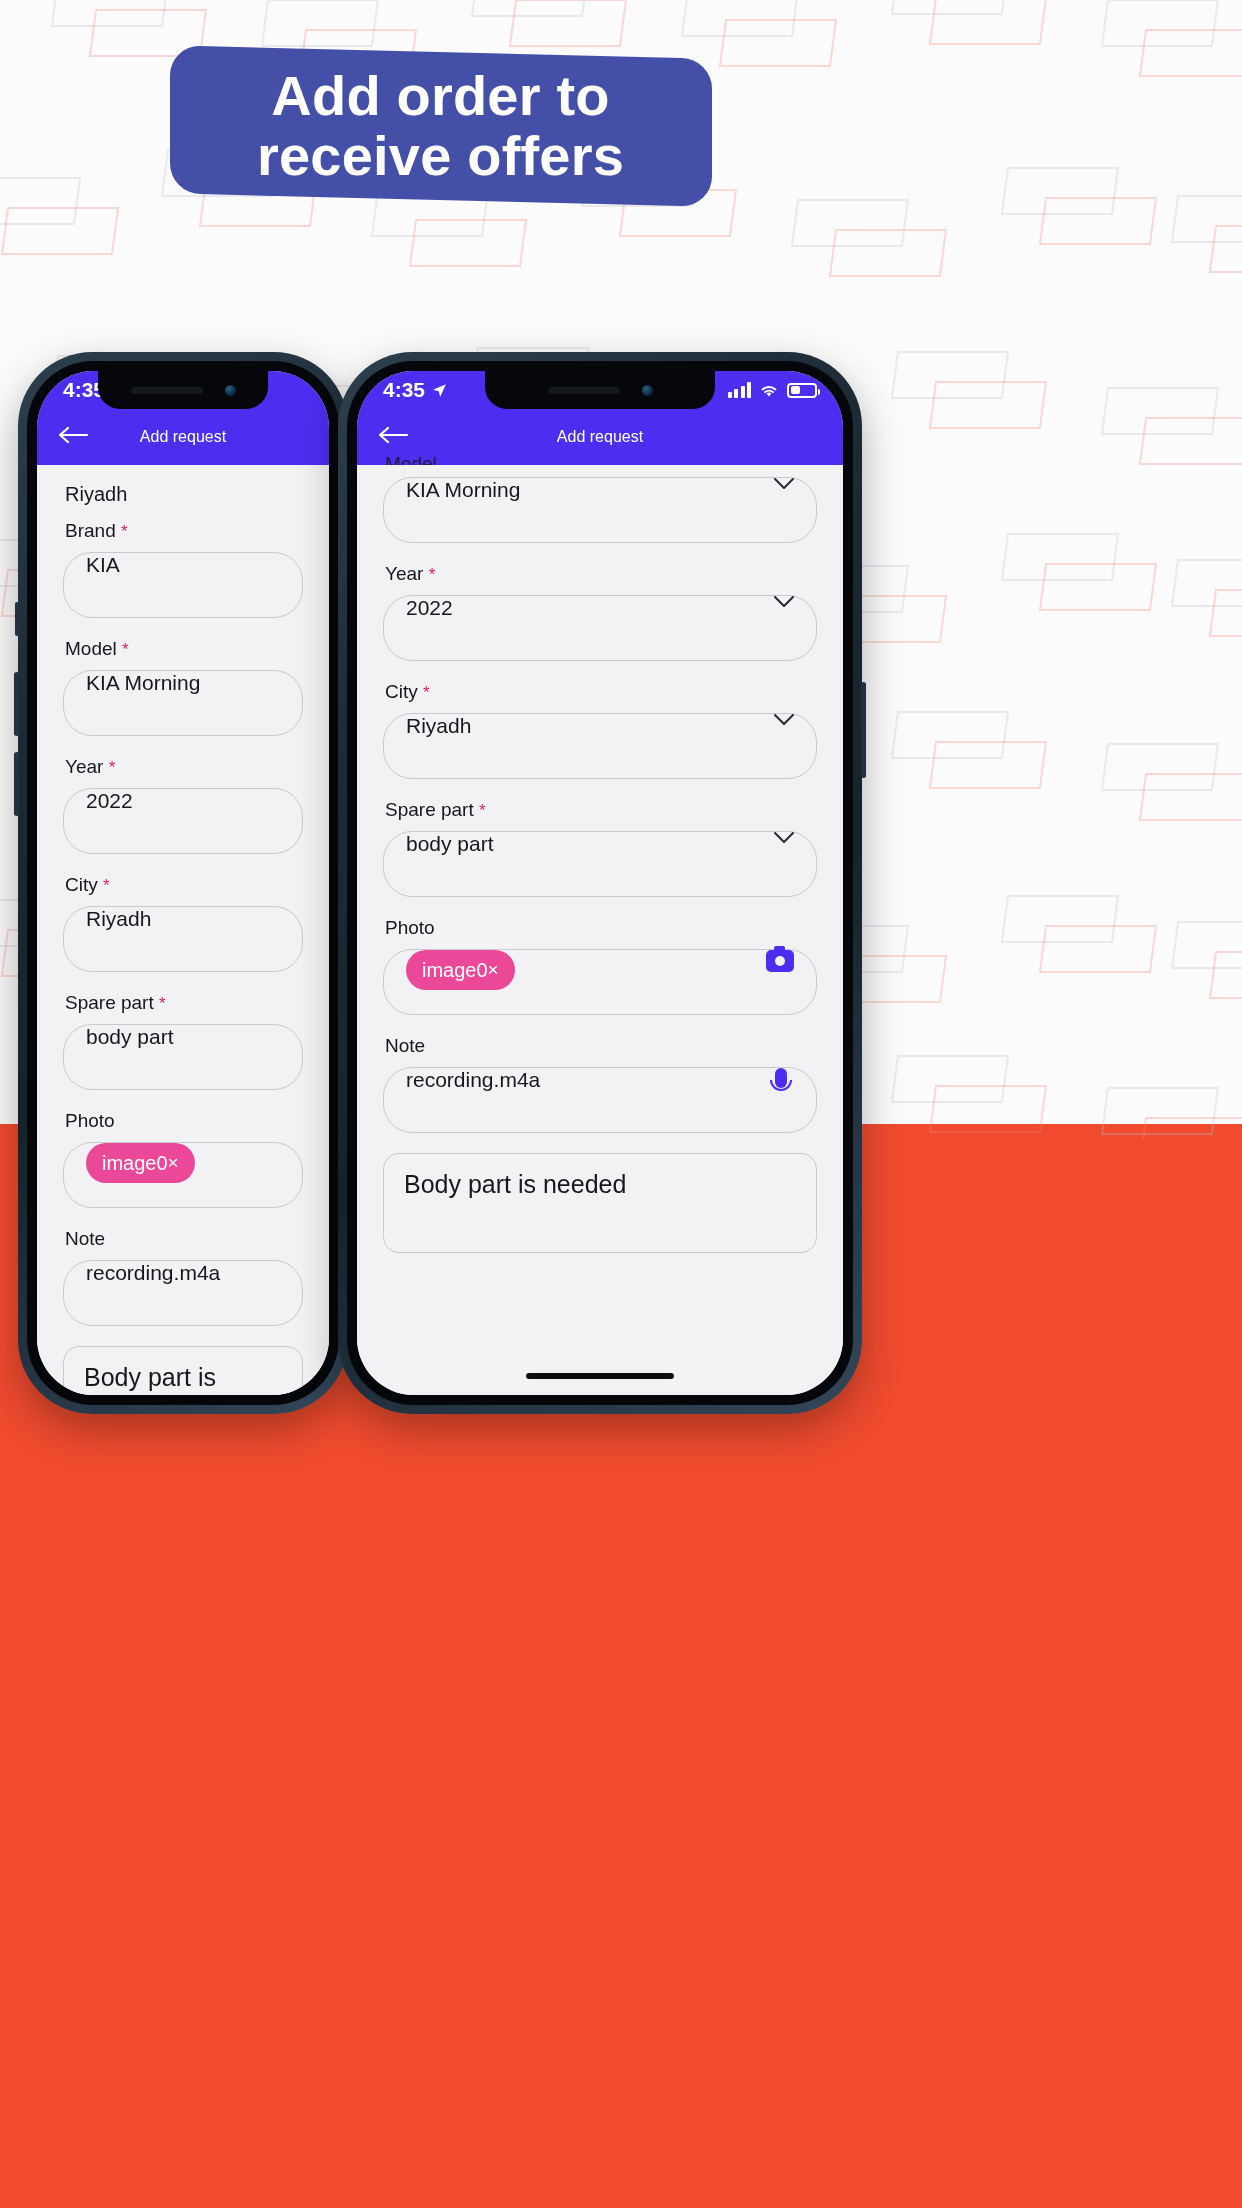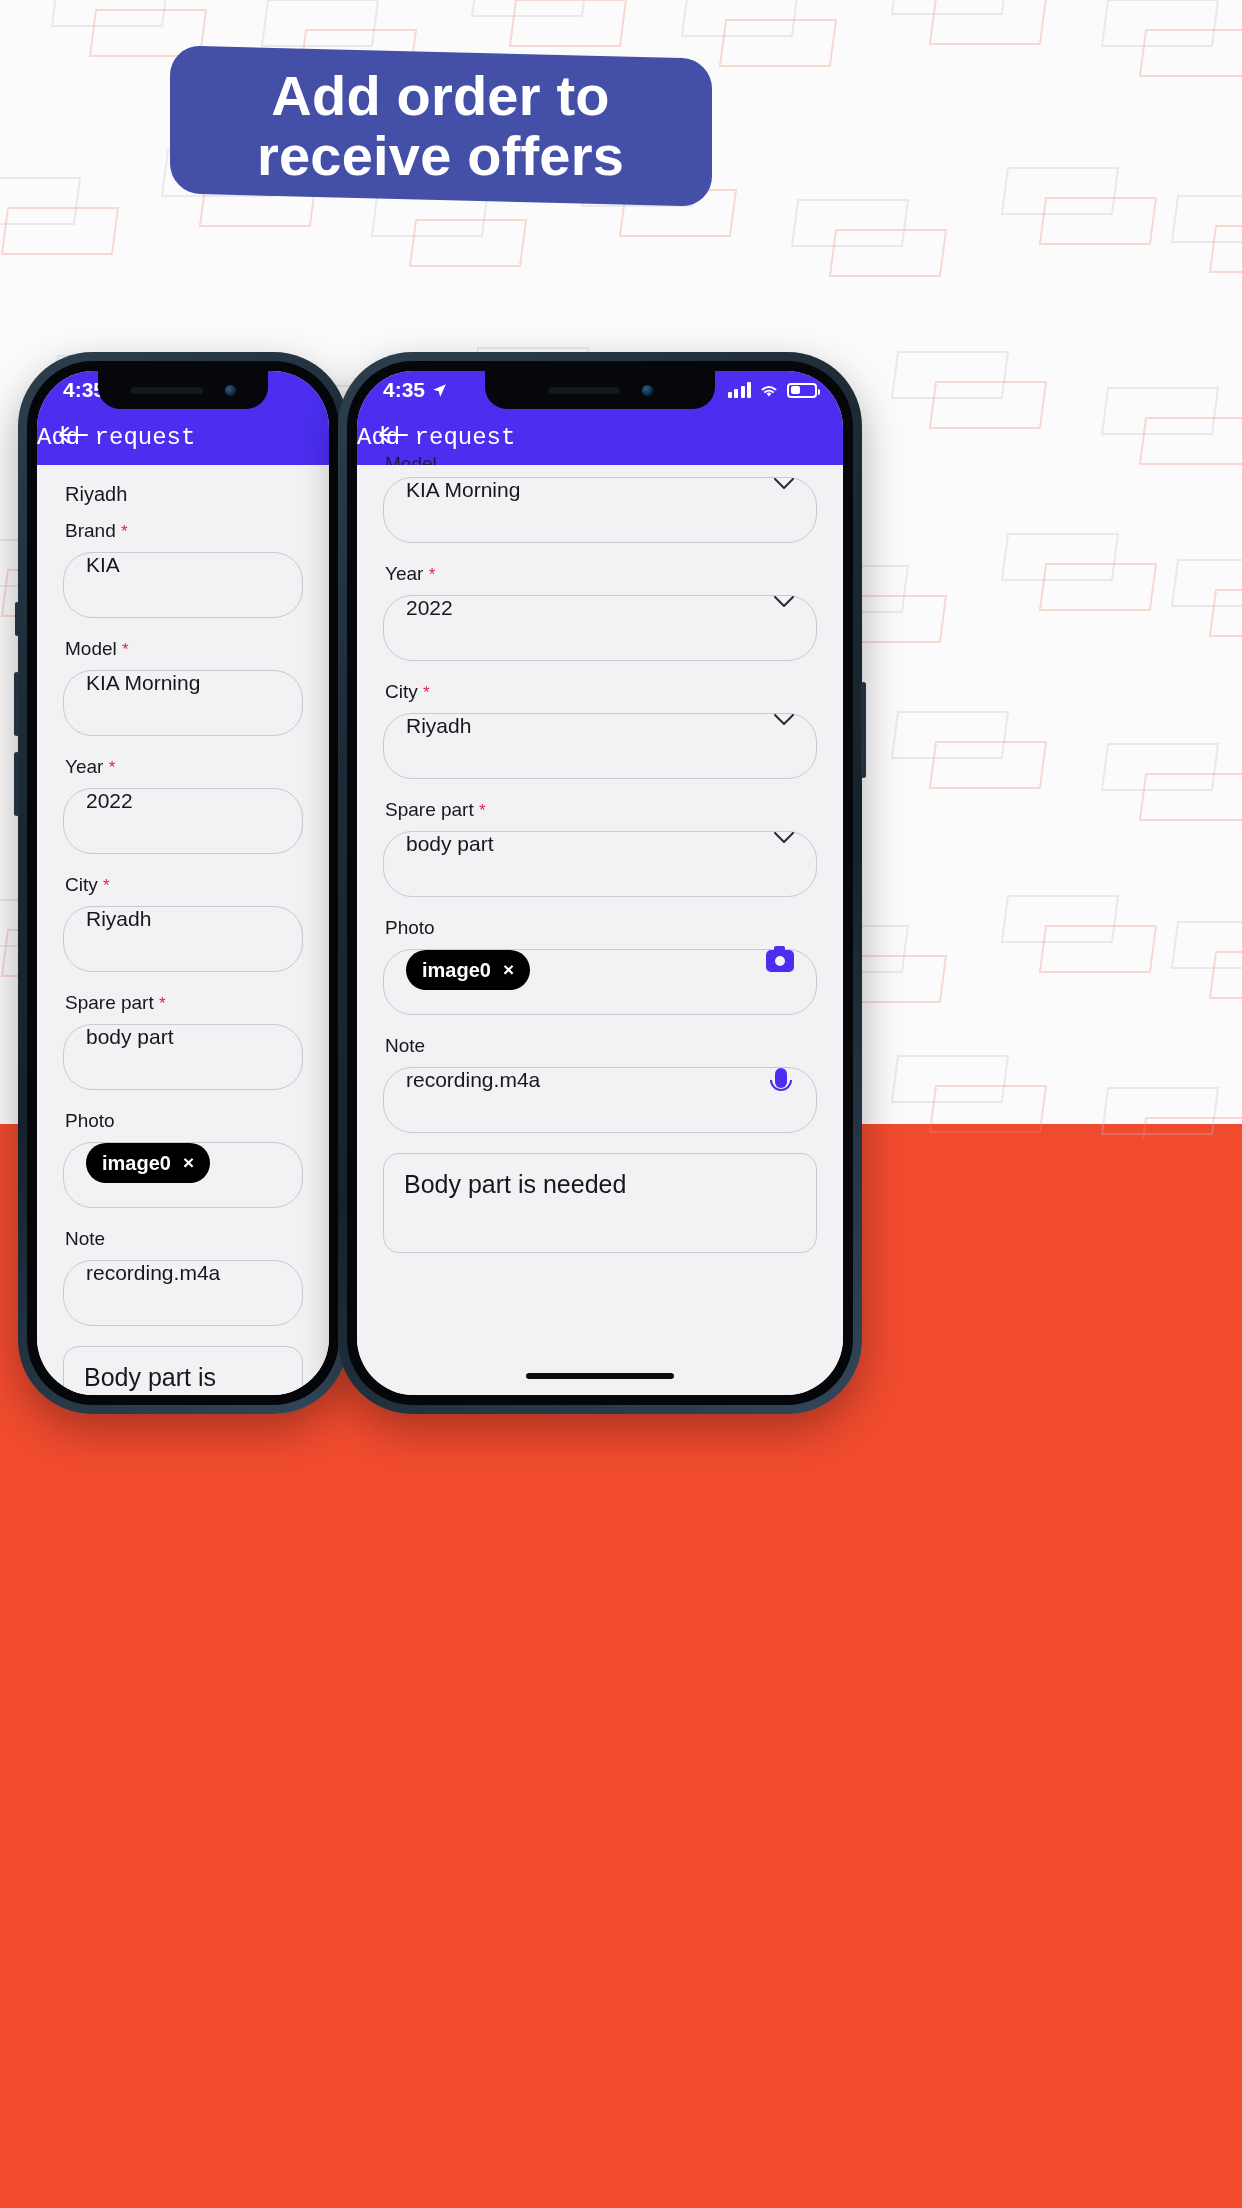--- a/index.html
+++ b/index.html
@@ -64,21 +64,21 @@
     background:radial-gradient(circle at 35% 35%, #2a5f84 0%, #12304a 55%, #07121c 100%);}
 
   
   .app-head{background:#4b2ef0;color:#fff;position:relative;}
   .statusbar{height:38px;display:flex;align-items:center;justify-content:space-between;
     padding:0 26px;font-size:21px;font-weight:700;box-sizing:border-box;}
   .sb-left{display:flex;align-items:center;gap:6px;}
   .sb-right{display:flex;align-items:center;gap:8px;}
   .navbar{height:56px;display:flex;align-items:center;position:relative;}
   .back-arrow{position:absolute;left:22px;top:50%;transform:translateY(-50%);}
-  .nav-title{width:100%;font-size:24px;font-weight:400;color:#fff;font-family:Liberation Mono, monospace;}
+  .nav-title{width:100%;text-align:center;font-size:16px;font-weight:400;color:#fff;}
 
   
   .sheet{
     background:#f2f2f4;border-top-left-radius:26px;border-top-right-radius:26px;
     padding:18px 26px 12px 26px;box-sizing:border-box;position:relative;
   }
   .sec-label{font-size:20px;color:#17181c;margin:0 0 14px 2px;}
   .fld-label{font-size:19px;color:#17181c;margin:0 0 10px 2px;}
   .req{color:#e0215e;font-size:17px;}
   .radio-row{display:flex;align-items:center;justify-content:space-between;margin-bottom:20px;padding-right:4px;}
@@ -88,22 +88,22 @@
   .dot.on{border-color:#4b2ef0;}
   .dot.on i{width:14px;height:14px;border-radius:50%;background:#4b2ef0;display:block;}
   .field{
     height:66px;border:1px solid #c9c9cf;border-radius:29px;background:#f2f2f4;
     display:flex;align-items:flex-start;padding:0 22px;box-sizing:border-box;margin-bottom:20px;
     font-size:21px;color:#17181c;position:relative;
   }
   .field .val{flex:1;}
   .chev{color:#2a2a30;font-size:18px;line-height:1;}
   .chip{
-    background:#000000;color:#fff;border-radius:22px;height:40px;display:inline-flex;
-    align-items:center;gap:12px;padding:0 16px;font-size:20px;font-weight:bold;
+    background:#ec4899;color:#fff;border-radius:22px;height:40px;display:inline-flex;
+    align-items:center;padding:0 16px;font-size:20px;
   }
   .chip .x{font-size:19px;}
   .cam{width:28px;height:22px;position:relative;}
   .cam .bodyc{position:absolute;inset:0;background:#4b2ef0;border-radius:5px;}
   .cam .bump{position:absolute;left:8px;top:-4px;width:11px;height:5px;background:#4b2ef0;border-radius:2px 2px 0 0;}
   .cam .lens{position:absolute;left:50%;top:50%;transform:translate(-50%,-50%);
     width:10px;height:10px;border-radius:50%;background:#f2f2f4;}
   .mic{width:12px;height:20px;border-radius:6px;background:#4b2ef0;position:relative;}
   .mic:after{content:"";position:absolute;left:-5px;top:12px;width:22px;height:11px;
     border:2.5px solid #4b2ef0;border-top:none;border-radius:0 0 12px 12px;box-sizing:border-box;}

